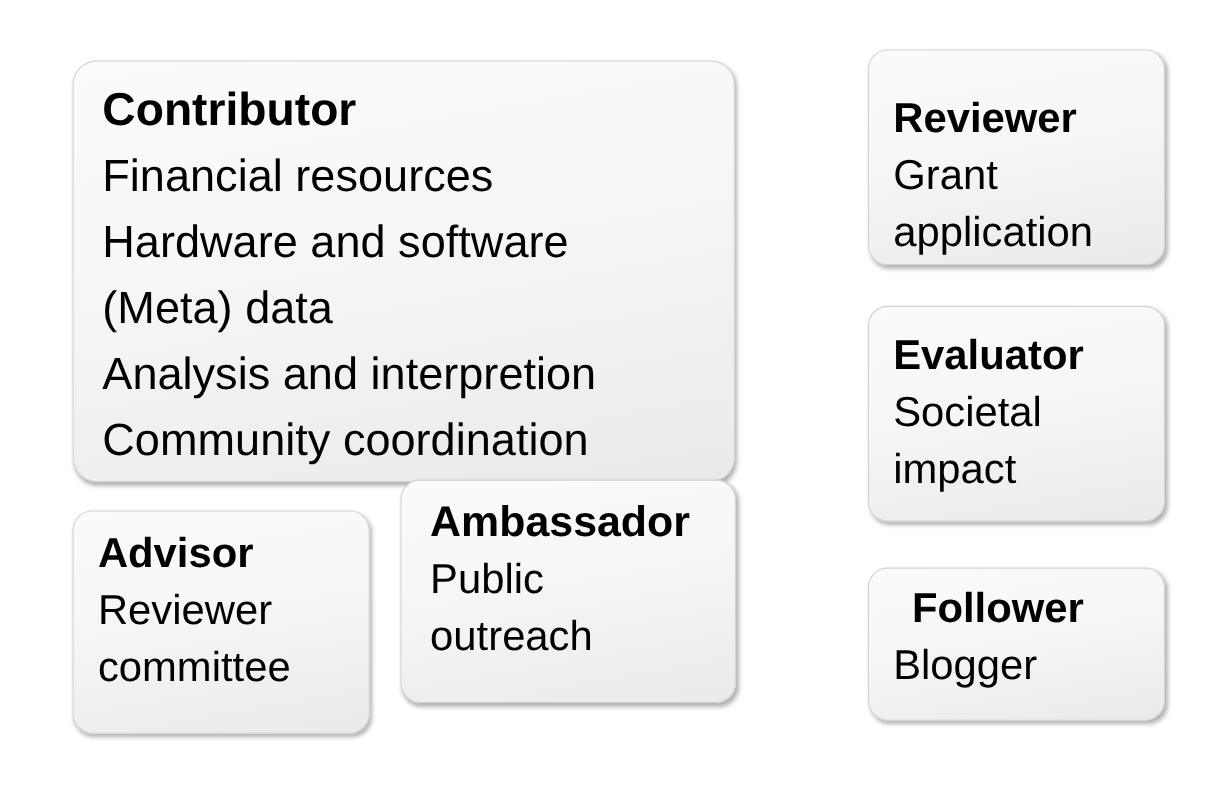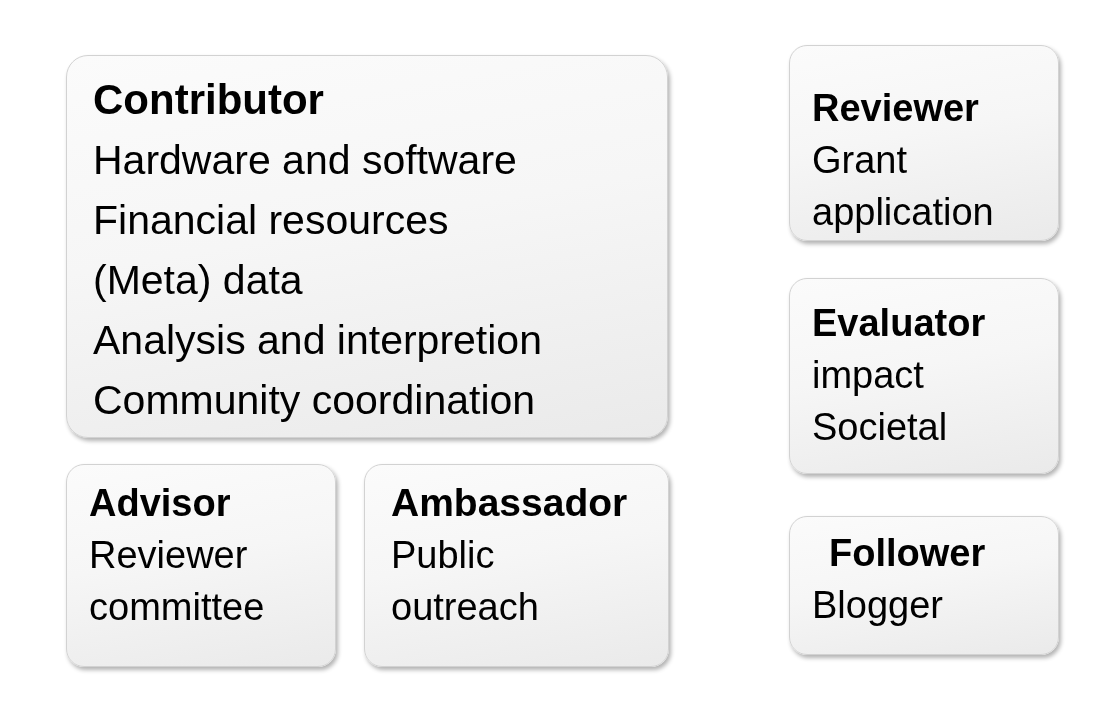--- a/index.html
+++ b/index.html
@@ -76,21 +76,21 @@
     height: 203px;
     font-size: 38px;
     line-height: 52px;
     padding-top: 12px;
     padding-left: 22px;
   }
   #card-advisor .role { font-size: 38px; }
 
   #card-ambassador {
     left: 364px;
-    top: 464px;
+    top: 436px;
     width: 305px;
     height: 203px;
     font-size: 38px;
     line-height: 52px;
     padding-top: 12px;
   }
   #card-ambassador .role { font-size: 39px; }
 
   
   #card-reviewer {
@@ -131,22 +131,22 @@
 </style>
 </head>
 <body>
 
 <div id="diagram">
 
   <div id="group-left">
 
     <div class="card" id="card-contributor">
       <span class="role">Contributor</span>
+      <span class="line">Financial resources</span>
       <span class="line">Hardware and software</span>
-      <span class="line">Financial resources</span>
       <span class="line">(Meta) data</span>
       <span class="line">Analysis and interpretion</span>
       <span class="line">Community coordination</span>
     </div>
 
     <div class="card" id="card-advisor">
       <span class="role">Advisor</span>
       <span class="line">Reviewer</span>
       <span class="line">committee</span>
     </div>
@@ -162,22 +162,22 @@
   <div id="group-right">
 
     <div class="card" id="card-reviewer">
       <span class="role">Reviewer</span>
       <span class="line">Grant</span>
       <span class="line">application</span>
     </div>
 
     <div class="card" id="card-evaluator">
       <span class="role">Evaluator</span>
+      <span class="line">Societal</span>
       <span class="line">impact</span>
-      <span class="line">Societal</span>
     </div>
 
     <div class="card" id="card-follower">
       <span class="role">Follower</span>
       <span class="line">Blogger</span>
     </div>
 
   </div>
 
 </div>

